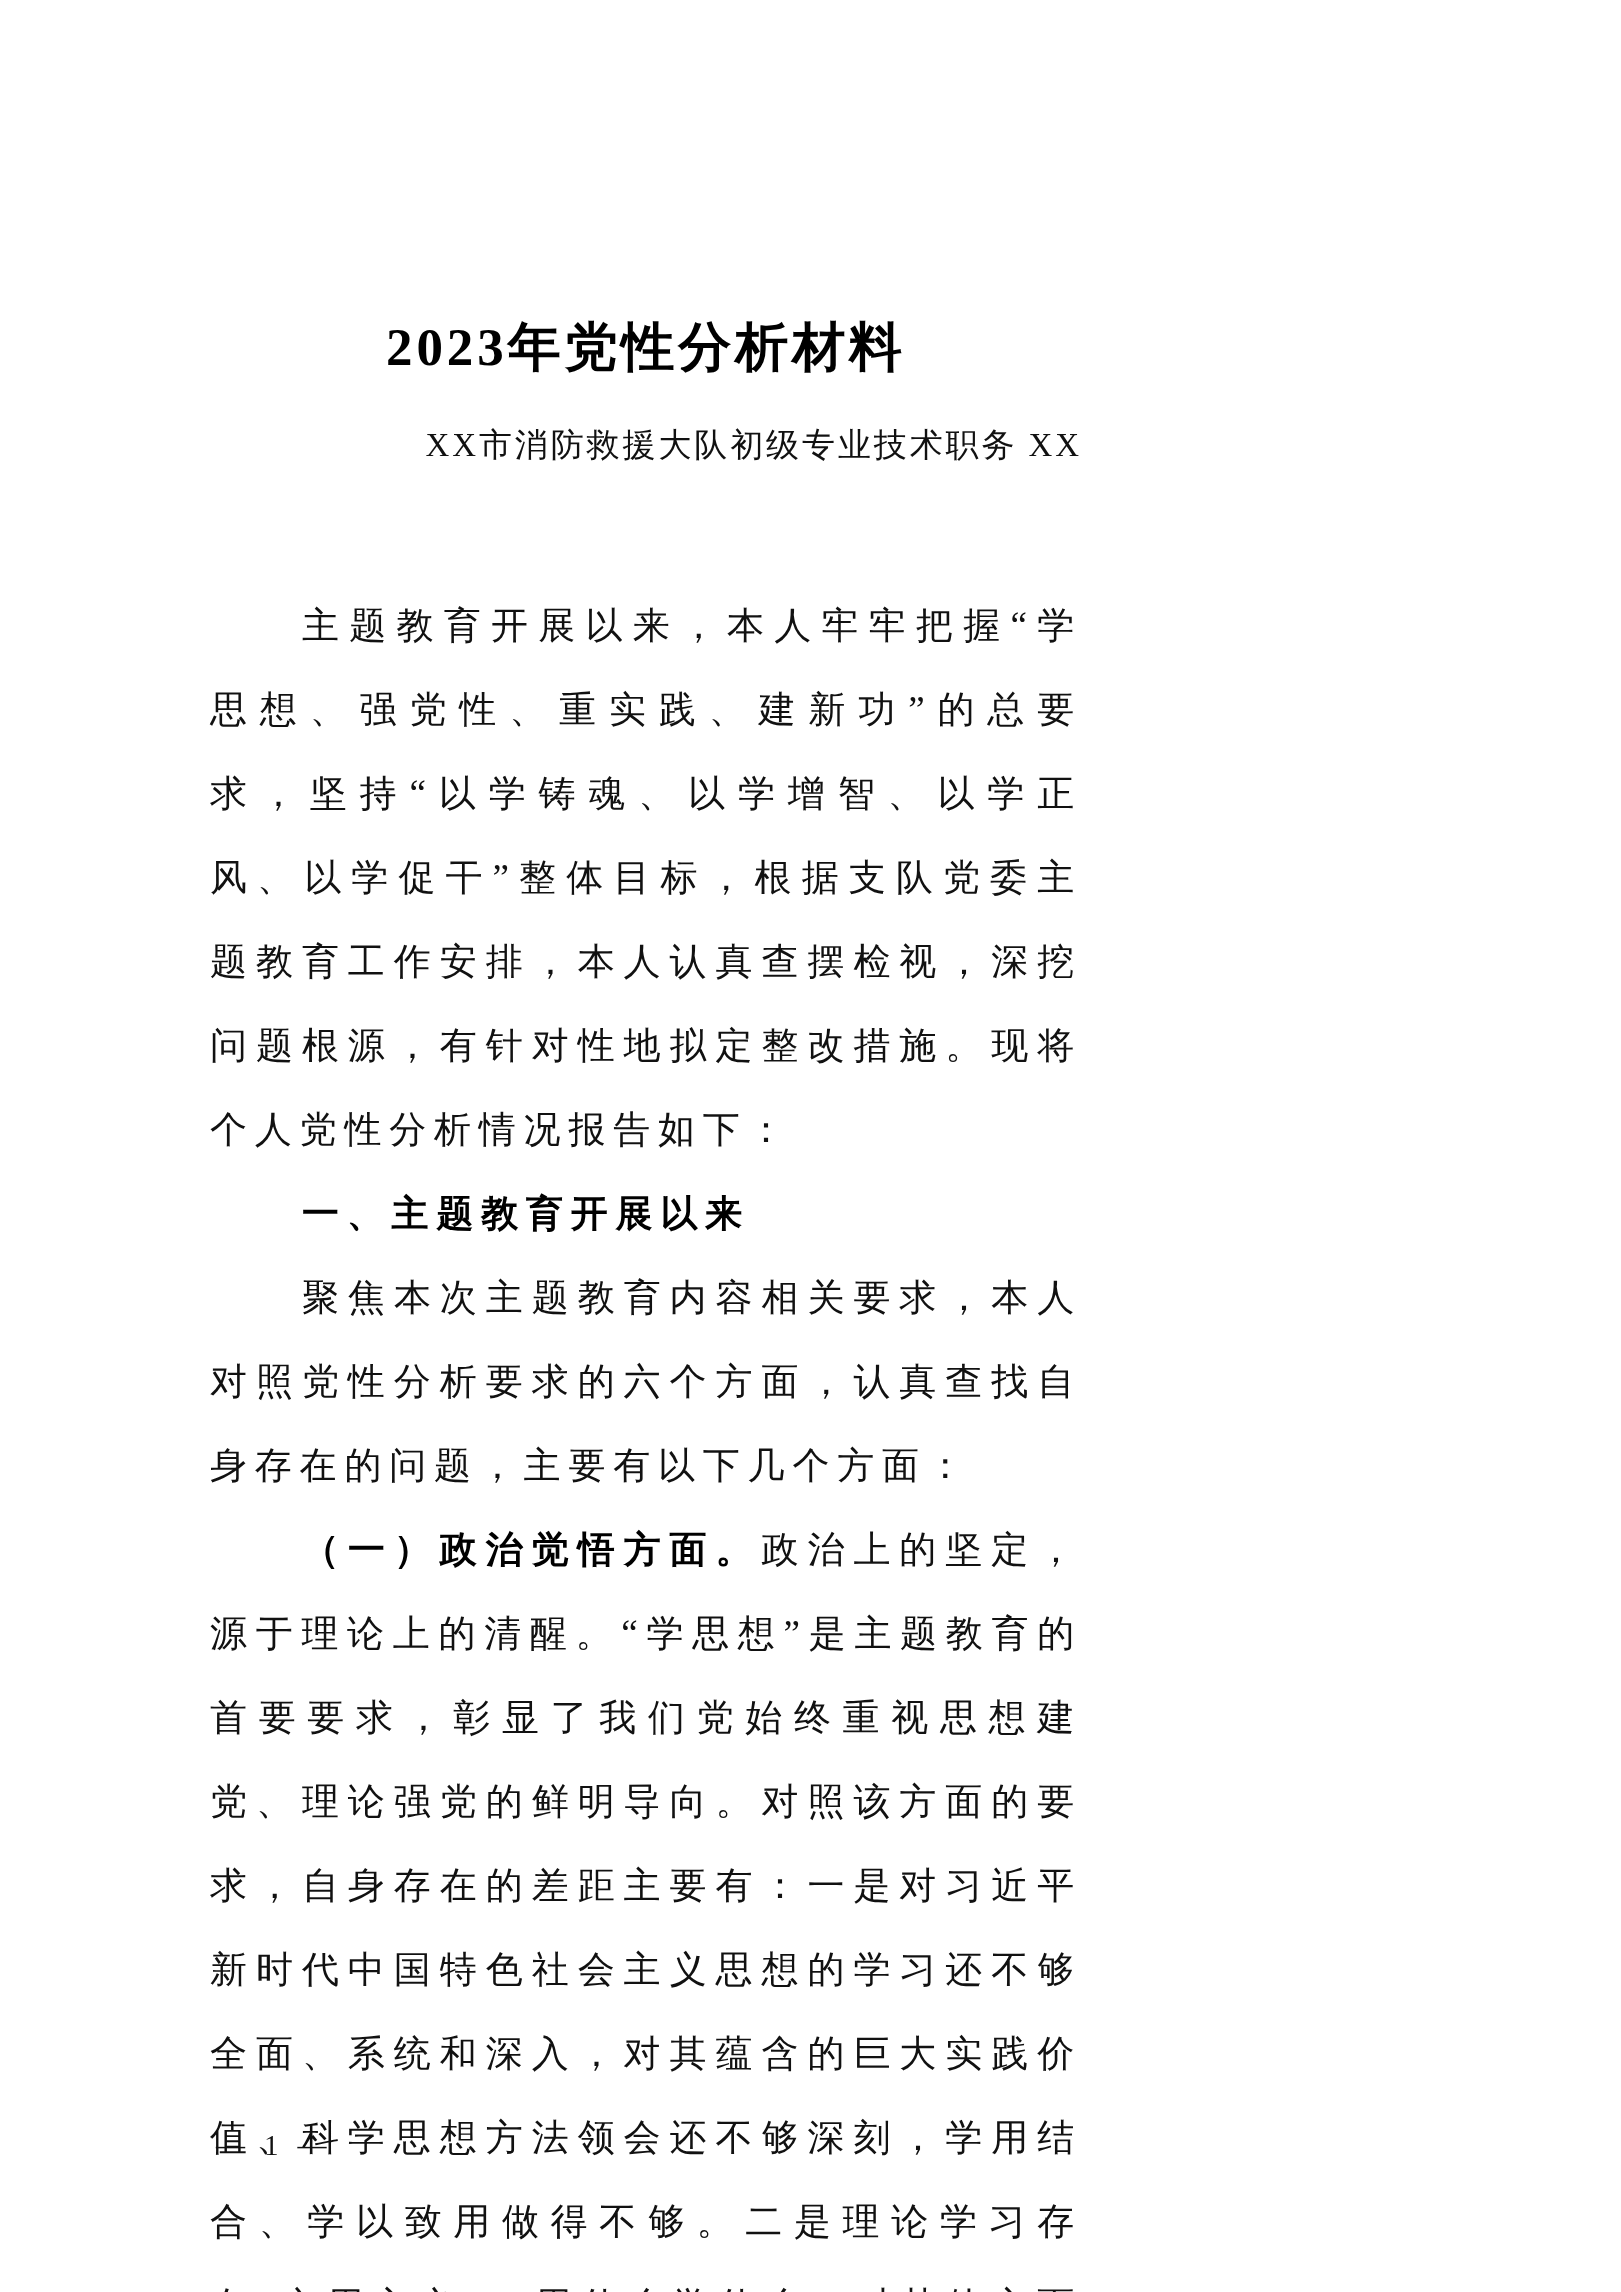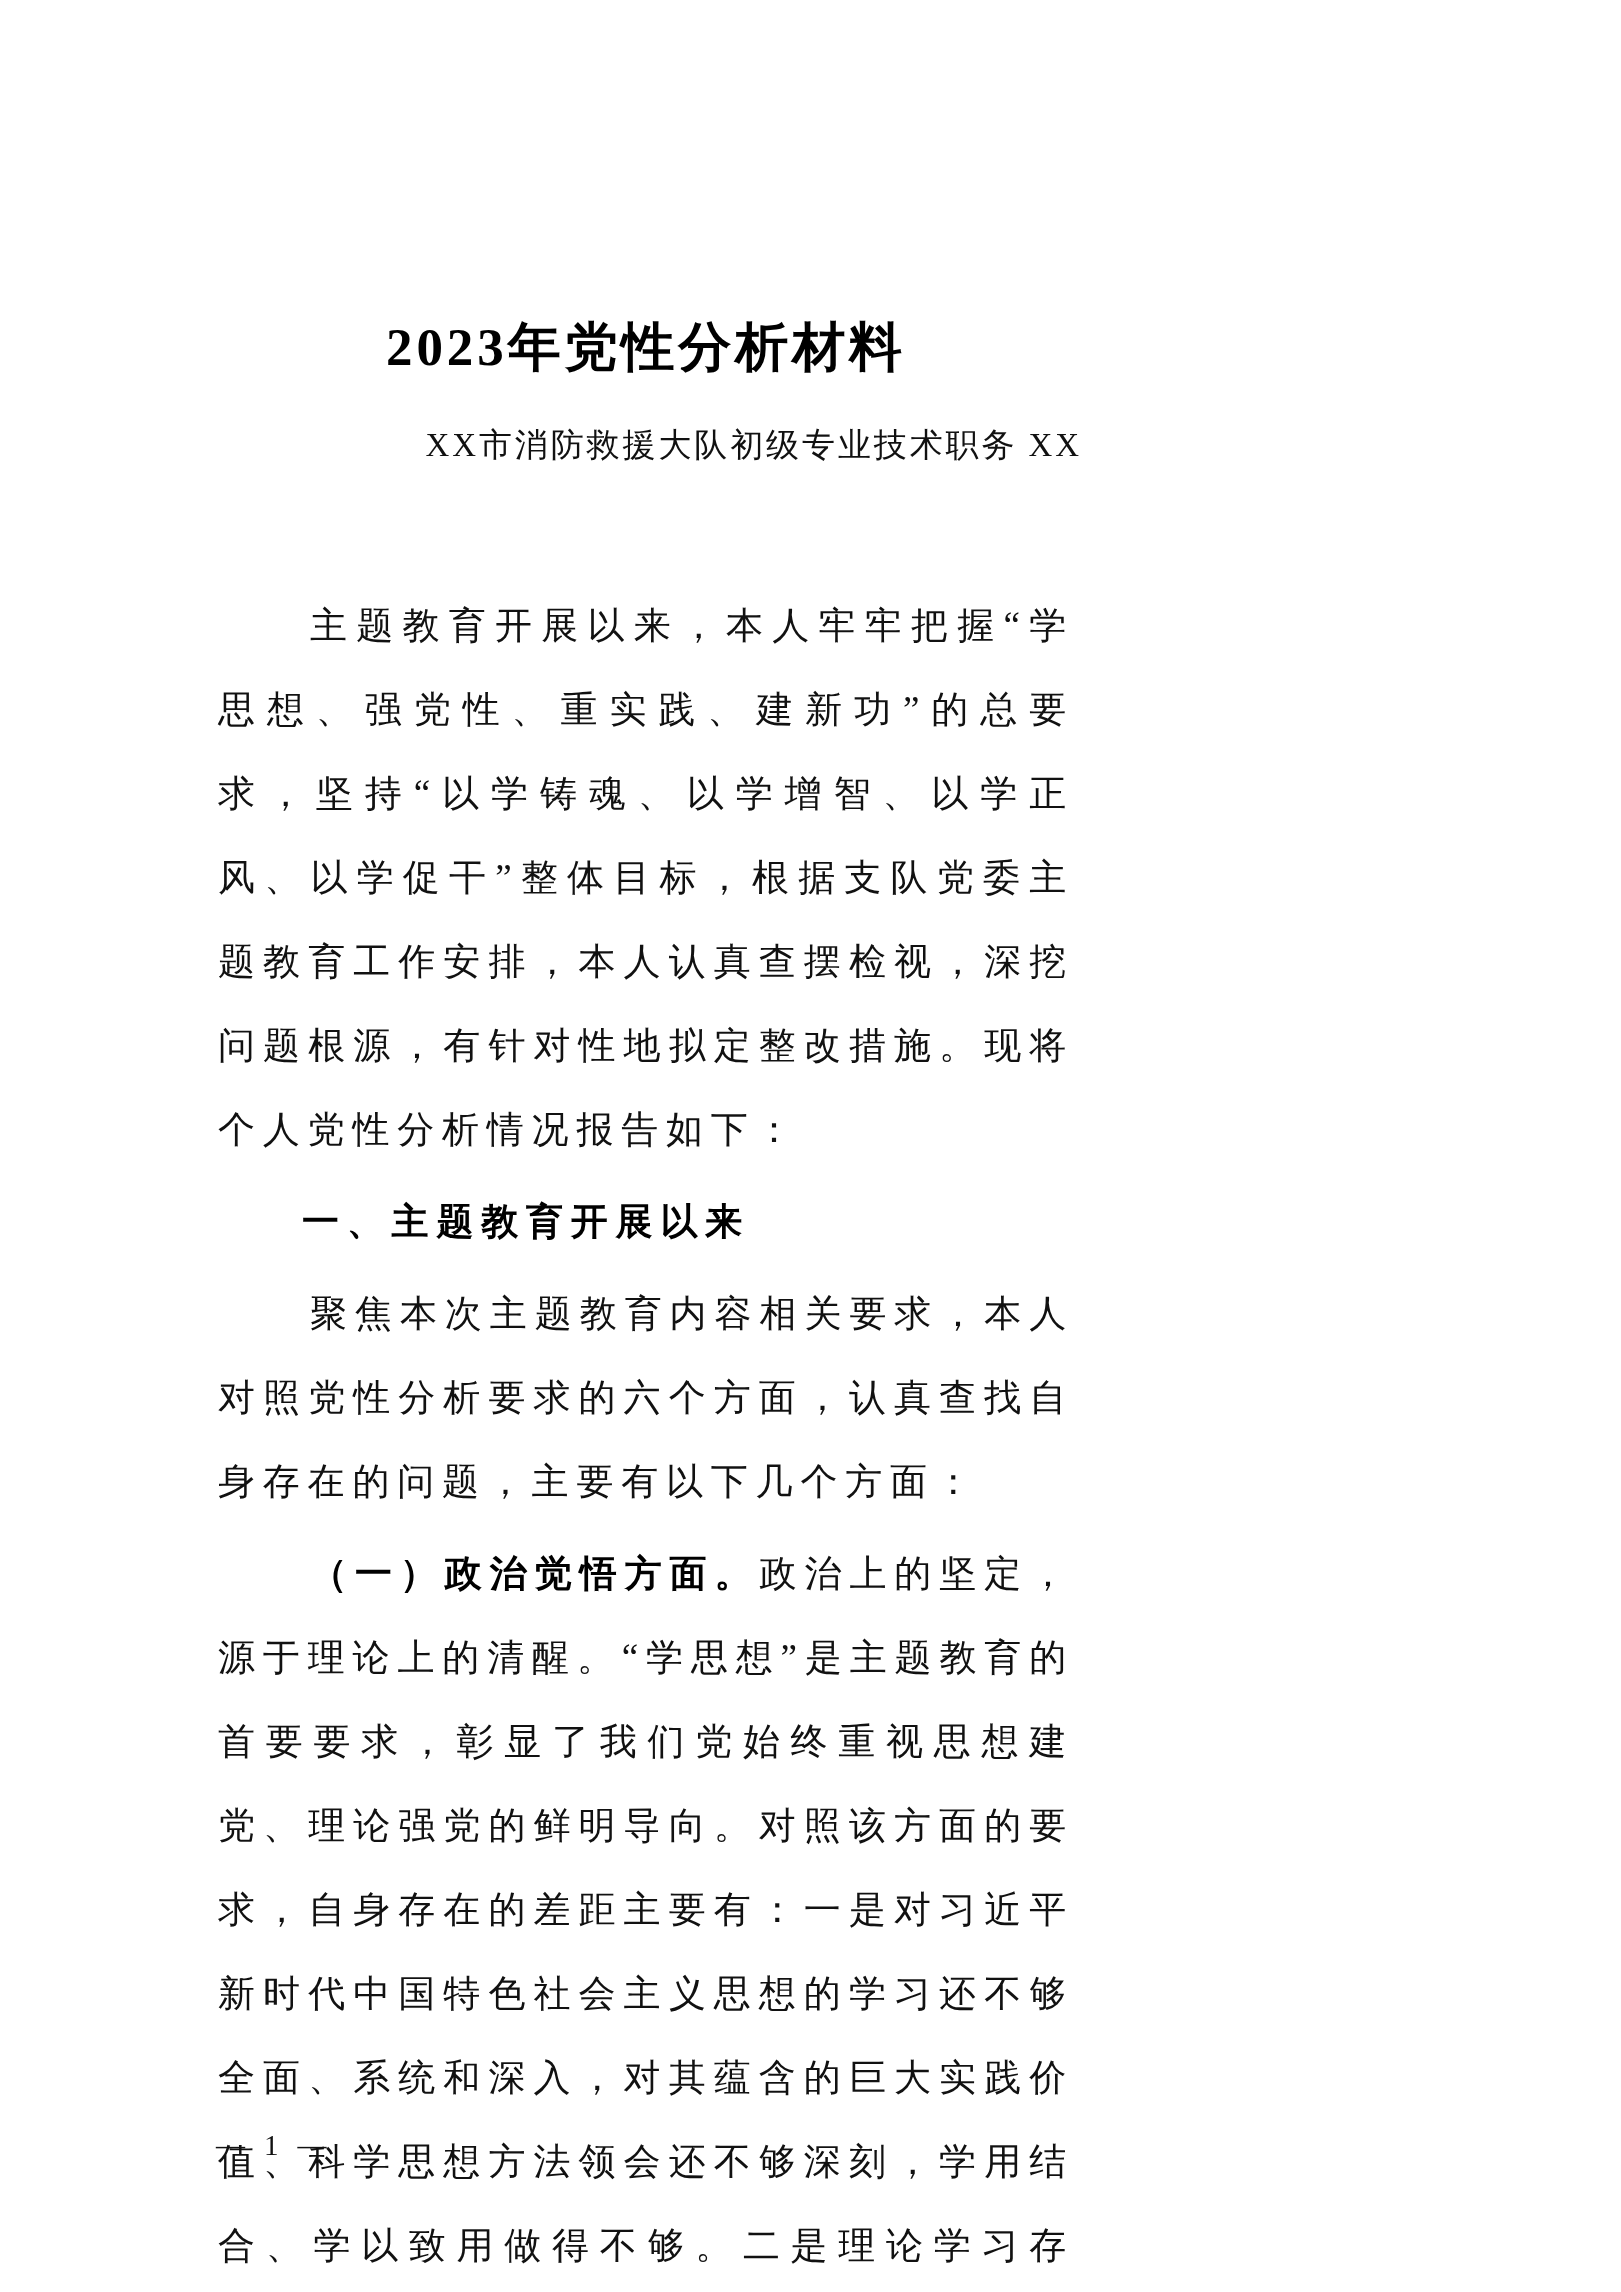--- a/index.html
+++ b/index.html
@@ -36,21 +36,21 @@
   }
   .doc-body {
     margin-top: 116px;
     font-size: 37px;
     line-height: 84px;
     text-align: justify;
     text-justify: inter-character;
     letter-spacing: 7.8px;
   }
   .para {
-    margin: 8px;
+    margin: 0;
     text-indent: 92px;
   }
   .section-heading {
     margin: 0;
     font-size: 37px;
     font-weight: bold;
     line-height: 84px;
     text-indent: 92px;
     letter-spacing: 7.8px;
     color: #000000;

